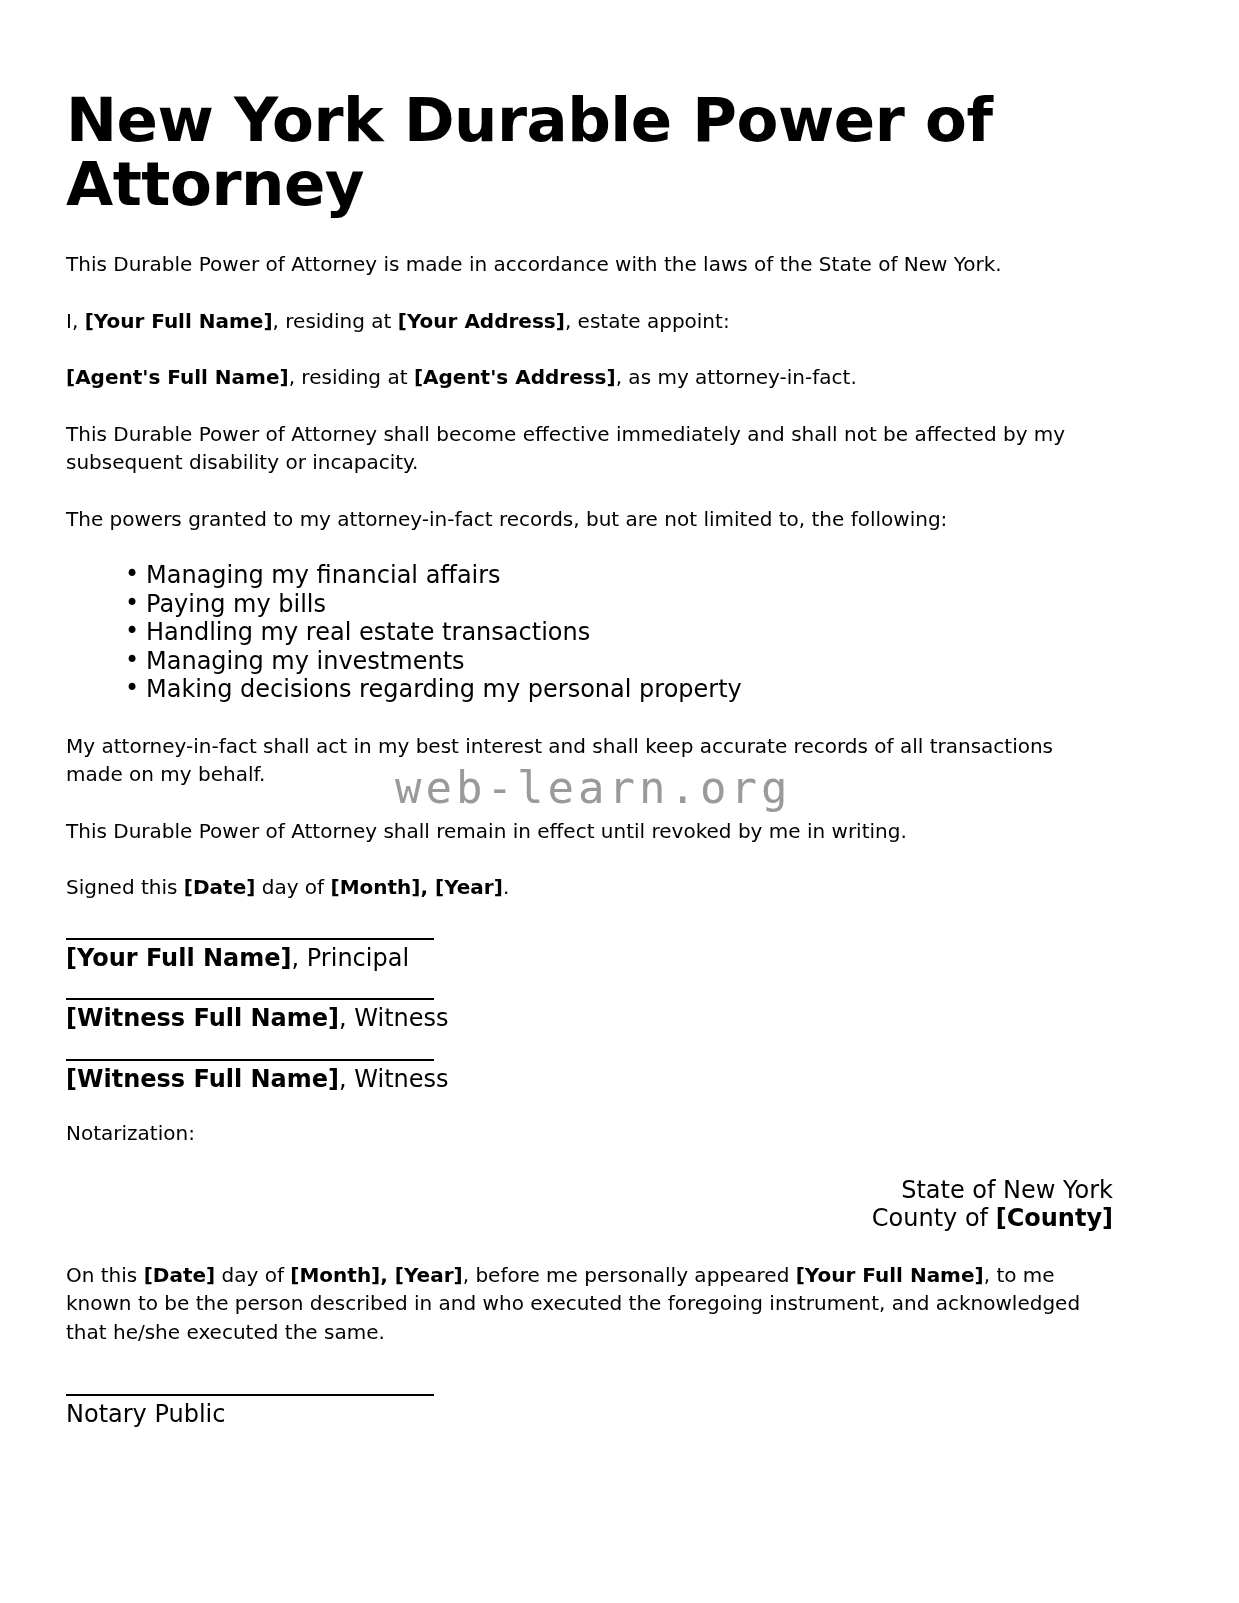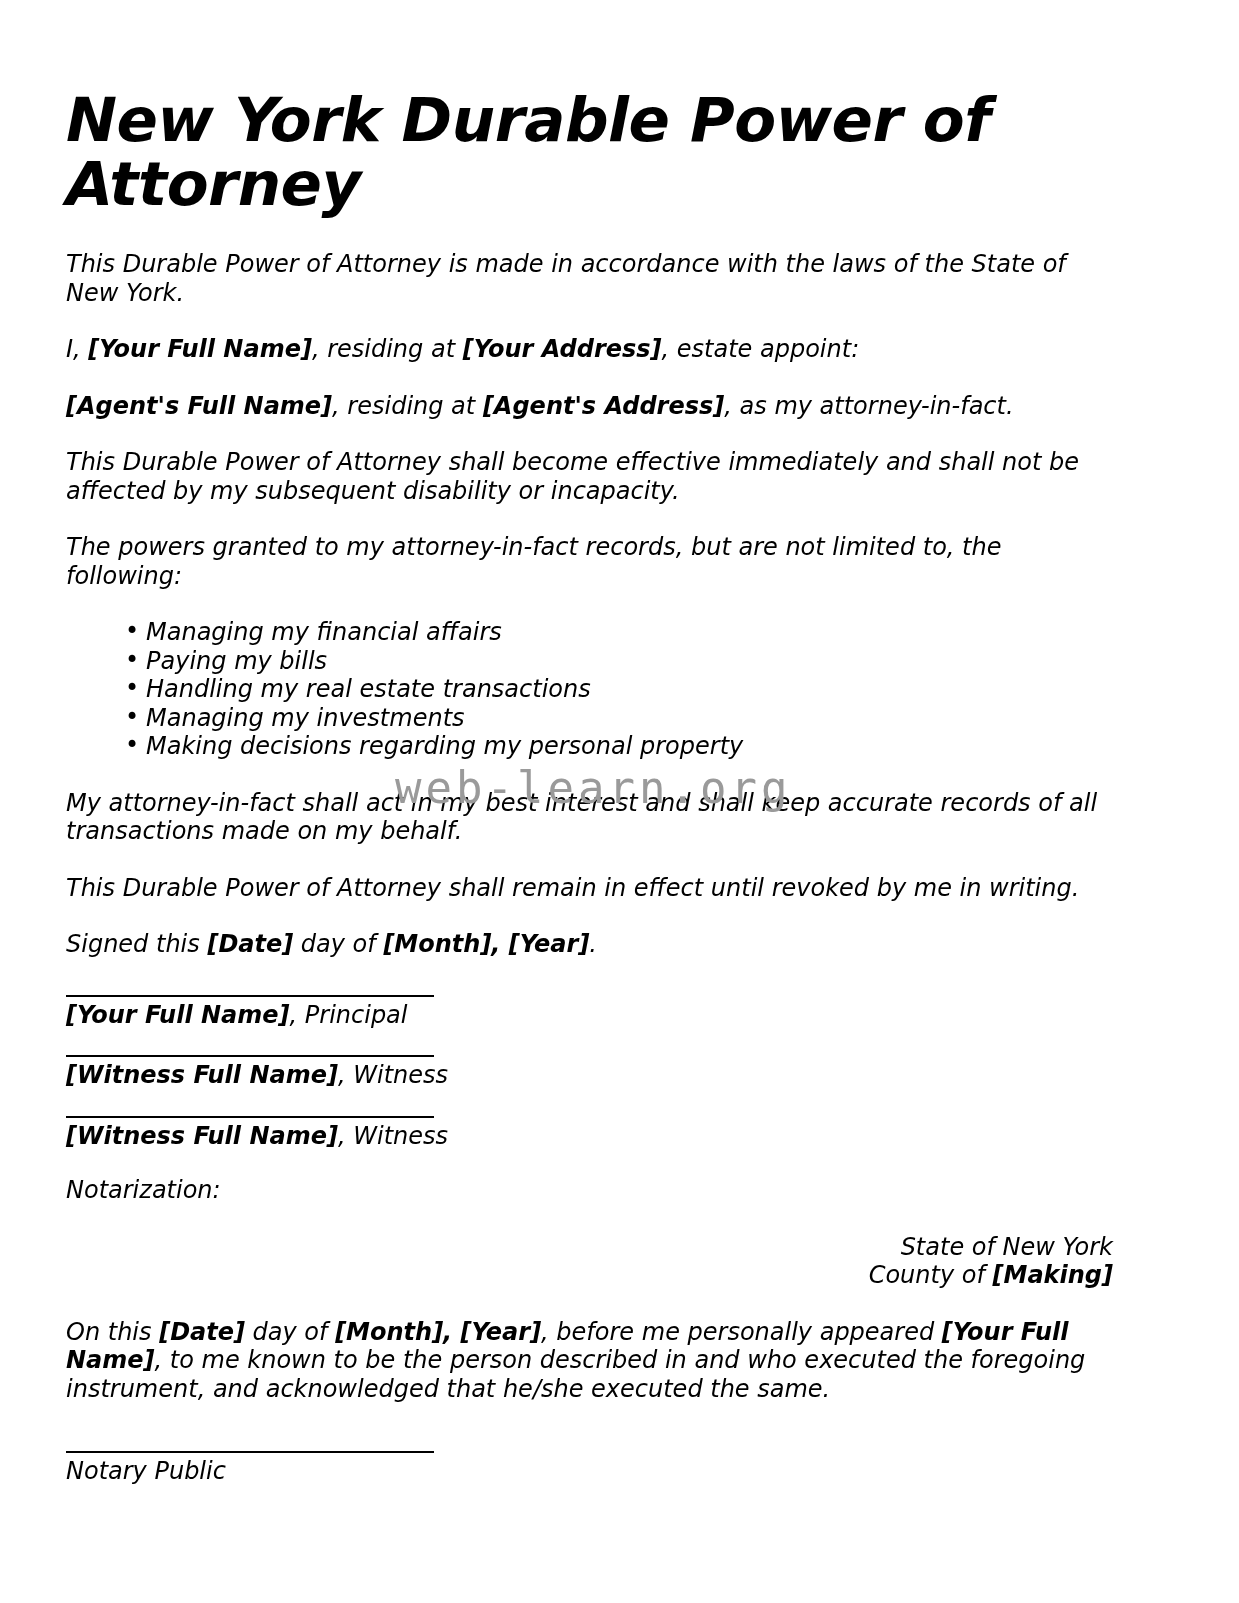--- a/index.html
+++ b/index.html
@@ -16,34 +16,33 @@
     color: #000000;
     -webkit-font-smoothing: antialiased;
   }
 
   .page {
     position: relative;
     width: 1239px;
     height: 1603px;
     box-sizing: border-box;
     padding: 88px 126px 0 66px;
-    font-style: italic;
   }
 
   .doc-title {
     font-size: 61px;
     font-weight: bold;
     line-height: 1.05;
     letter-spacing: -0.5px;
     margin: 0 0 34px 0;
     color: #000;
   }
 
   .para {
-    font-size: 24px;
+    font-size: 20px;
     line-height: 28.5px;
     margin: 0 0 28px 0;
     color: #000;
     max-width: 1050px;
   }
 
   .para b, .strong {
     font-weight: bold;
   }
 
@@ -153,21 +152,21 @@
 
   <div class="sig-block">
     <div class="sig-rule"></div>
     <div class="sig-label"><b>[Witness Full Name]</b><span>, Witness</span></div>
   </div>
 
   <p class="para">Notarization:</p>
 
   <div class="addr-block">
     <div>State of New York</div>
-    <div><span>County of </span><b>[Making]</b></div>
+    <div><span>County of </span><b>[County]</b></div>
   </div>
 
   <p class="para"><span>On this </span><b>[Date]</b><span> day of </span><b>[Month], [Year]</b><span>, before me personally appeared </span><b>[Your Full Name]</b><span>, to me known to be the person described in and who executed the foregoing instrument, and acknowledged that he/she executed the same.</span></p>
 
   <div class="sig-block notary-block">
     <div class="sig-rule"></div>
     <div class="sig-label">Notary Public</div>
   </div>
 
 </div>

